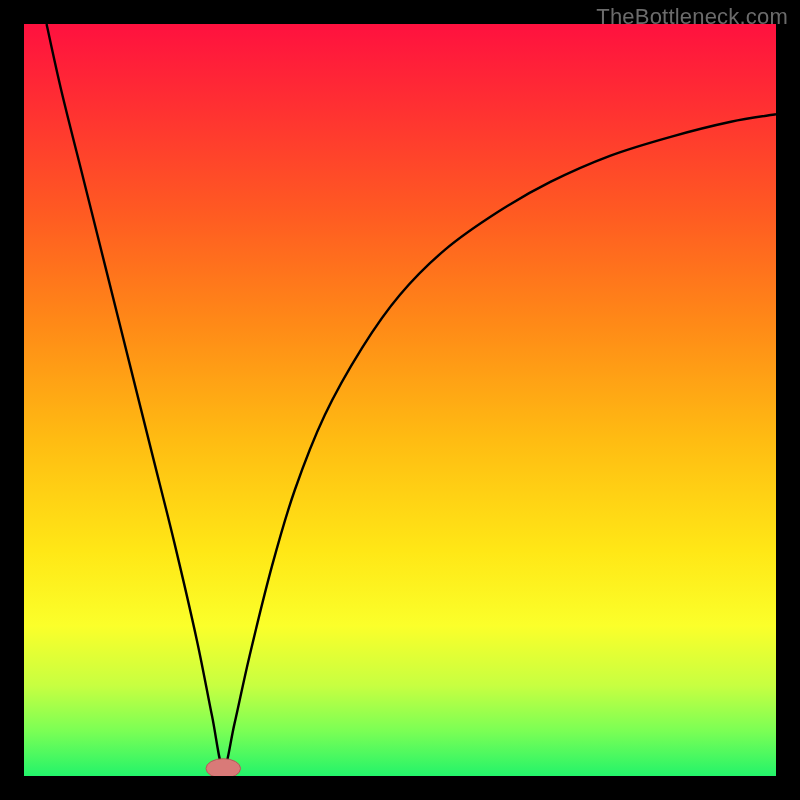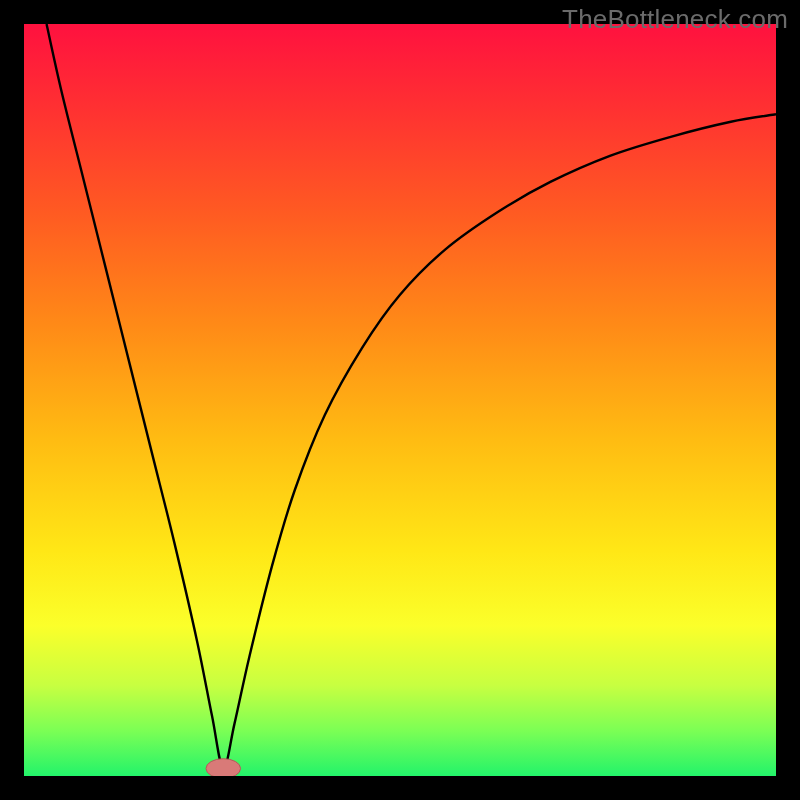--- a/index.html
+++ b/index.html
@@ -24,21 +24,21 @@
     left: 0;
     top: 0;
     width: 752px;
     height: 752px;
   }
   .watermark {
     position: absolute;
     top: 4px;
     right: 12px;
     color: #6b6b6b;
-    font-size: 26px;
+    font-size: 22px;
     letter-spacing: 0.2px;
     font-weight: 400;
   }
 </style>
 </head>
 <body>
 
 <div class="frame">
   <svg class="plot" viewBox="0 0 752 752" preserveAspectRatio="none">
     <defs>

